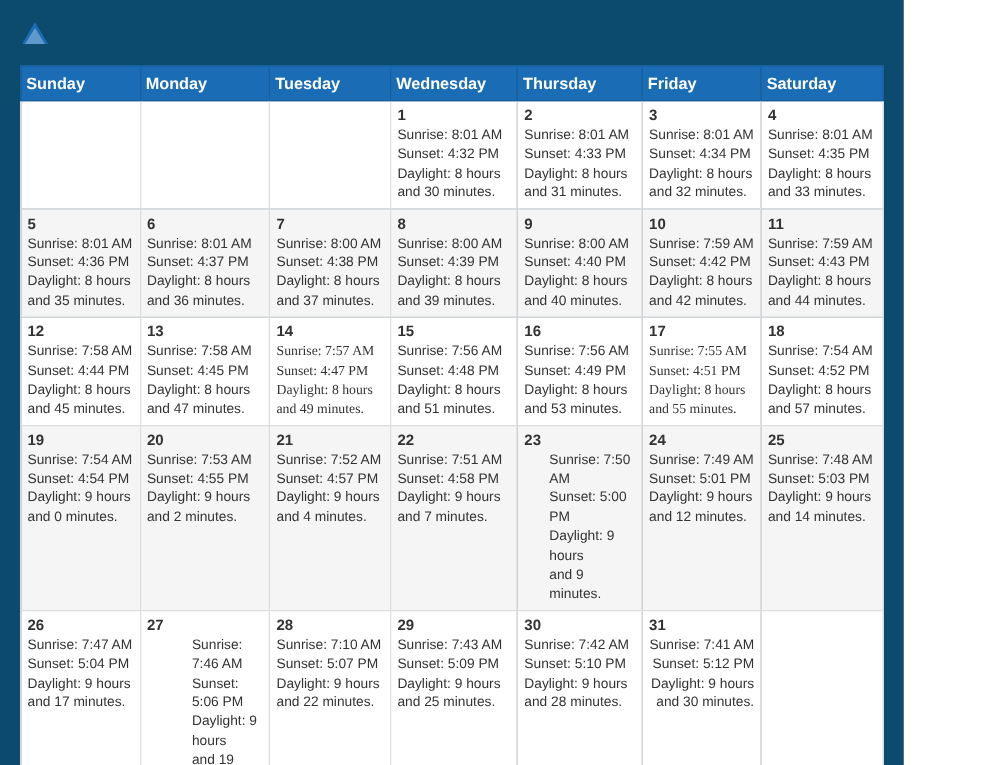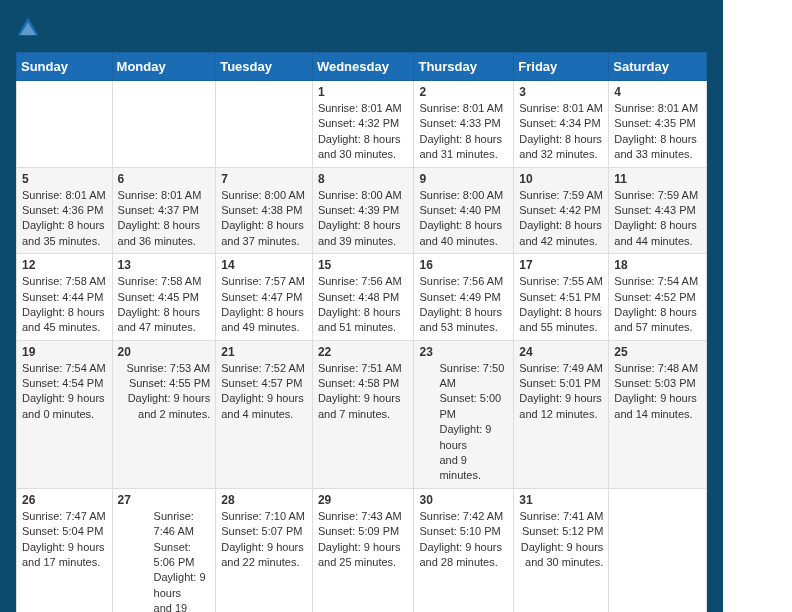--- a/index.html
+++ b/index.html
@@ -213,42 +213,42 @@
           </td>
           <td>
             <div class="day-number">13</div>
             <div class="day-info" style="white-space: pre-line;">Sunrise: 7:58 AM
 Sunset: 4:45 PM
 Daylight: 8 hours
 and 47 minutes.</div>
           </td>
           <td>
             <div class="day-number">14</div>
-            <div class="day-info" style="white-space: pre-line;">Sunrise: 7:57 AM
+            <div class="day-info" style="white-space: pre-line; font-family: Liberation Serif, serif;">Sunrise: 7:57 AM
 Sunset: 4:47 PM
 Daylight: 8 hours
 and 49 minutes.</div>
           </td>
           <td>
             <div class="day-number">15</div>
             <div class="day-info" style="white-space: pre-line;">Sunrise: 7:56 AM
 Sunset: 4:48 PM
 Daylight: 8 hours
 and 51 minutes.</div>
           </td>
           <td>
             <div class="day-number">16</div>
             <div class="day-info" style="white-space: pre-line;">Sunrise: 7:56 AM
 Sunset: 4:49 PM
 Daylight: 8 hours
 and 53 minutes.</div>
           </td>
           <td>
             <div class="day-number">17</div>
-            <div class="day-info" style="white-space: pre-line;">Sunrise: 7:55 AM
+            <div class="day-info" style="white-space: pre-line; font-family: Liberation Serif, serif;">Sunrise: 7:55 AM
 Sunset: 4:51 PM
 Daylight: 8 hours
 and 55 minutes.</div>
           </td>
           <td>
             <div class="day-number">18</div>
             <div class="day-info" style="white-space: pre-line;">Sunrise: 7:54 AM
 Sunset: 4:52 PM
 Daylight: 8 hours
 and 57 minutes.</div>
@@ -257,21 +257,21 @@
         <tr>
           <td>
             <div class="day-number">19</div>
             <div class="day-info" style="white-space: pre-line;">Sunrise: 7:54 AM
 Sunset: 4:54 PM
 Daylight: 9 hours
 and 0 minutes.</div>
           </td>
           <td>
             <div class="day-number">20</div>
-            <div class="day-info" style="white-space: pre-line; text-align: right;">Sunrise: 7:53 AM
+            <div class="day-info" style="white-space: pre-line;">Sunrise: 7:53 AM
 Sunset: 4:55 PM
 Daylight: 9 hours
 and 2 minutes.</div>
           </td>
           <td>
             <div class="day-number">21</div>
             <div class="day-info" style="white-space: pre-line;">Sunrise: 7:52 AM
 Sunset: 4:57 PM
 Daylight: 9 hours
 and 4 minutes.</div>

